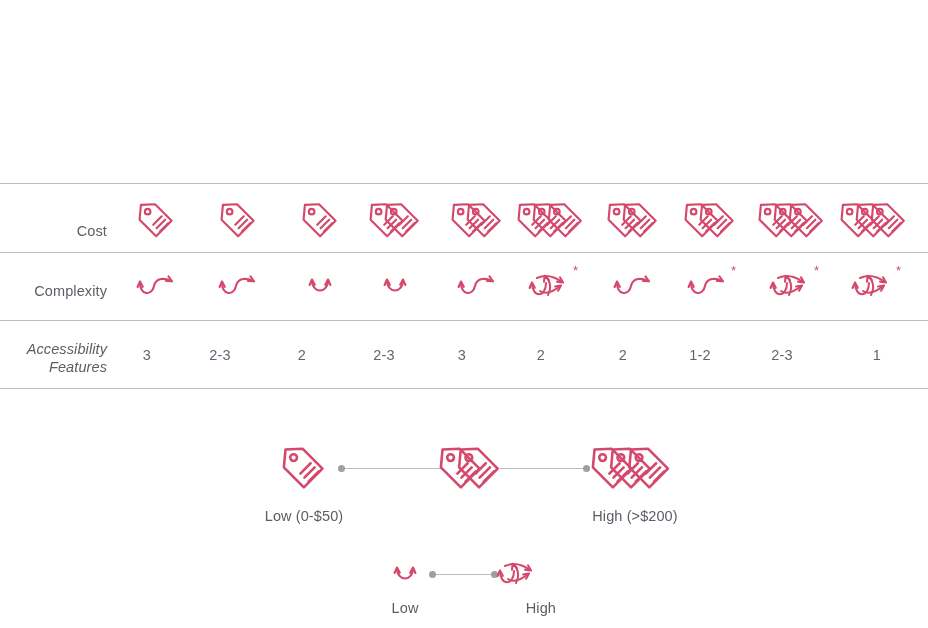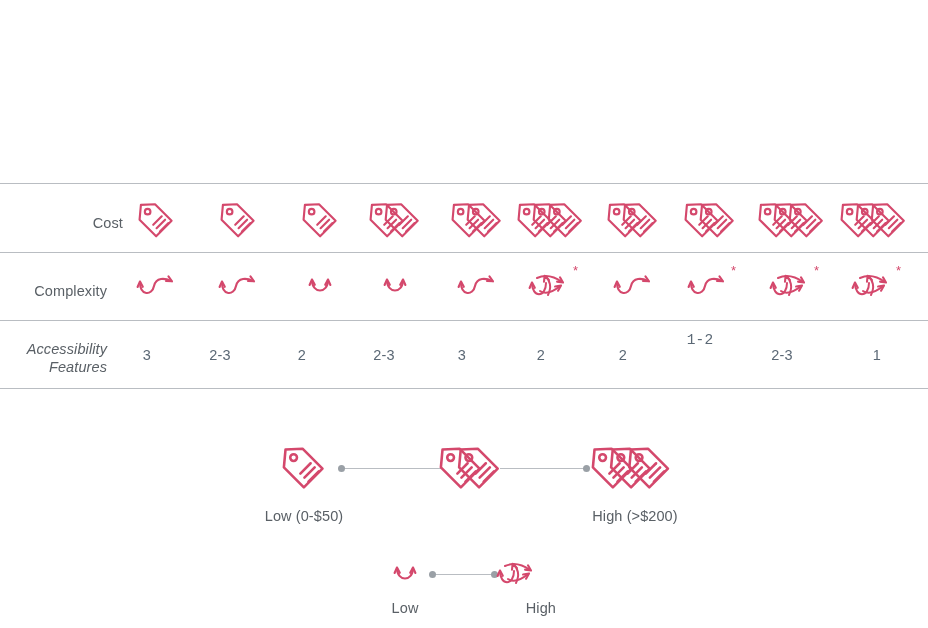--- a/index.html
+++ b/index.html
@@ -61,21 +61,21 @@
 
 <div class="sheet">
 
   <div class="matrix">
 
     <div class="hline" style="top:183px;"></div>
     <div class="hline" style="top:252px;"></div>
     <div class="hline" style="top:320px;"></div>
     <div class="hline" style="top:388px;"></div>
 
-    <div class="rowlabel" style="left:0;top:214px;width:107px;margin-left:16px;">Cost</div>
+    <div class="rowlabel" style="left:0;top:222px;width:107px;">Cost</div>
     <div class="rowlabel" style="left:0;top:282px;width:107px;">Complexity</div>
     <div class="rowlabel" style="left:0;top:340px;width:107px;white-space:pre-line;font-style:italic;">Accessibility
 Features</div>
 
     <div class="cell" style="left:115px;top:192px;width:82px;height:56px;">
         <svg width="36.96" height="36.96" viewBox="0 0 33 33">
           <g transform="translate(0,0)">
             <g fill="none" stroke="#d4486c" stroke-width="1.9" stroke-linecap="round" stroke-linejoin="round">
               <path d="M2.6 2.6 L15.2 2.0 L30.0 16.8 L16.2 30.6 L1.4 15.8 Z"></path>
               <circle cx="8.6" cy="8.6" r="2.5"></circle>
@@ -456,21 +456,21 @@
         <span class="ast" style="align-self:flex-start;margin-top:2px;margin-left:1px;">*</span>
       </div>
 
     <div class="accval" style="left:115px;top:347px;width:64px;">3</div>
     <div class="accval" style="left:188px;top:347px;width:64px;">2-3</div>
     <div class="accval" style="left:270px;top:347px;width:64px;">2</div>
     <div class="accval" style="left:352px;top:347px;width:64px;">2-3</div>
     <div class="accval" style="left:430px;top:347px;width:64px;">3</div>
     <div class="accval" style="left:509px;top:347px;width:64px;">2</div>
     <div class="accval" style="left:591px;top:347px;width:64px;">2</div>
-    <div class="accval" style="left:668px;top:332px;width:64px;font-family:Liberation Mono, monospace;">1-2</div>
+    <div class="accval" style="left:668px;top:347px;width:64px;">1-2</div>
     <div class="accval" style="left:750px;top:347px;width:64px;">2-3</div>
     <div class="accval" style="left:845px;top:347px;width:64px;">1</div>
   </div>
 
   <div class="legend" style="left:0;top:432px;width:924px;height:96px;">
     <div class="lg-track" style="left:342px;top:36px;width:100px;"></div>
     <div class="lg-track" style="left:500px;top:36px;width:88px;"></div>
     <div class="lg-dot" style="left:338px;top:33px;"></div>
     <div class="lg-dot" style="left:583px;top:33px;"></div>
 

